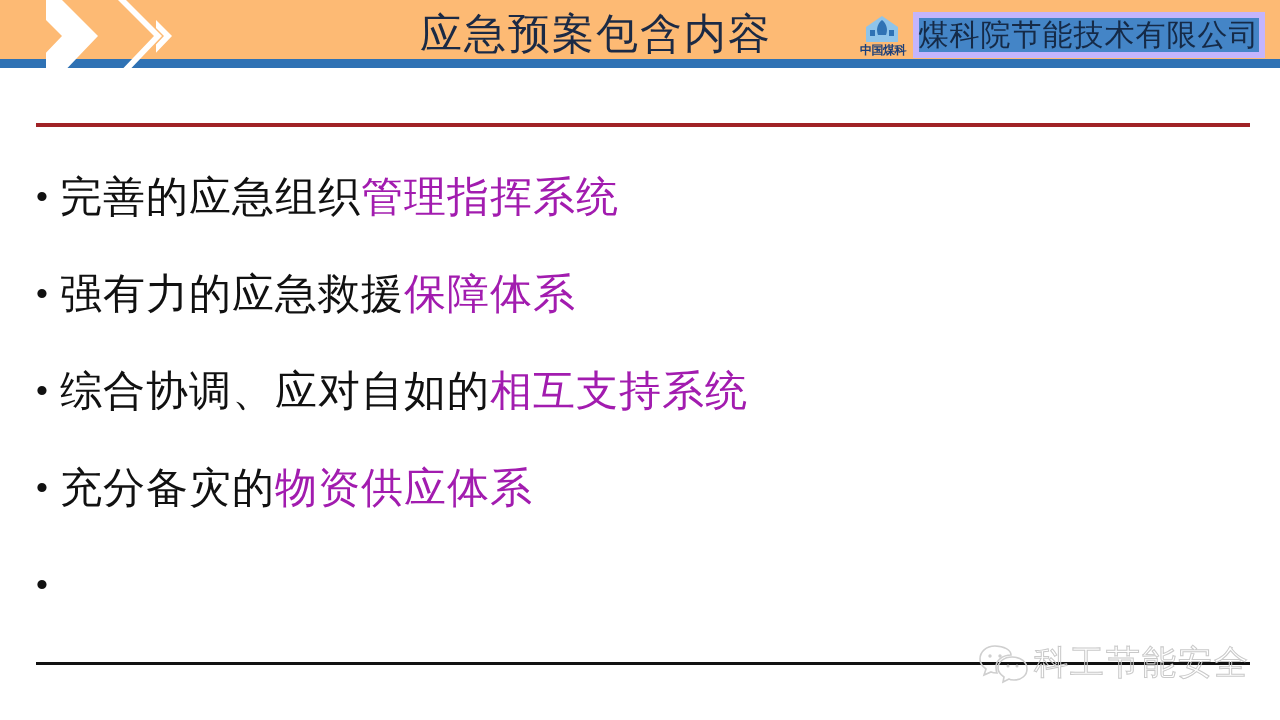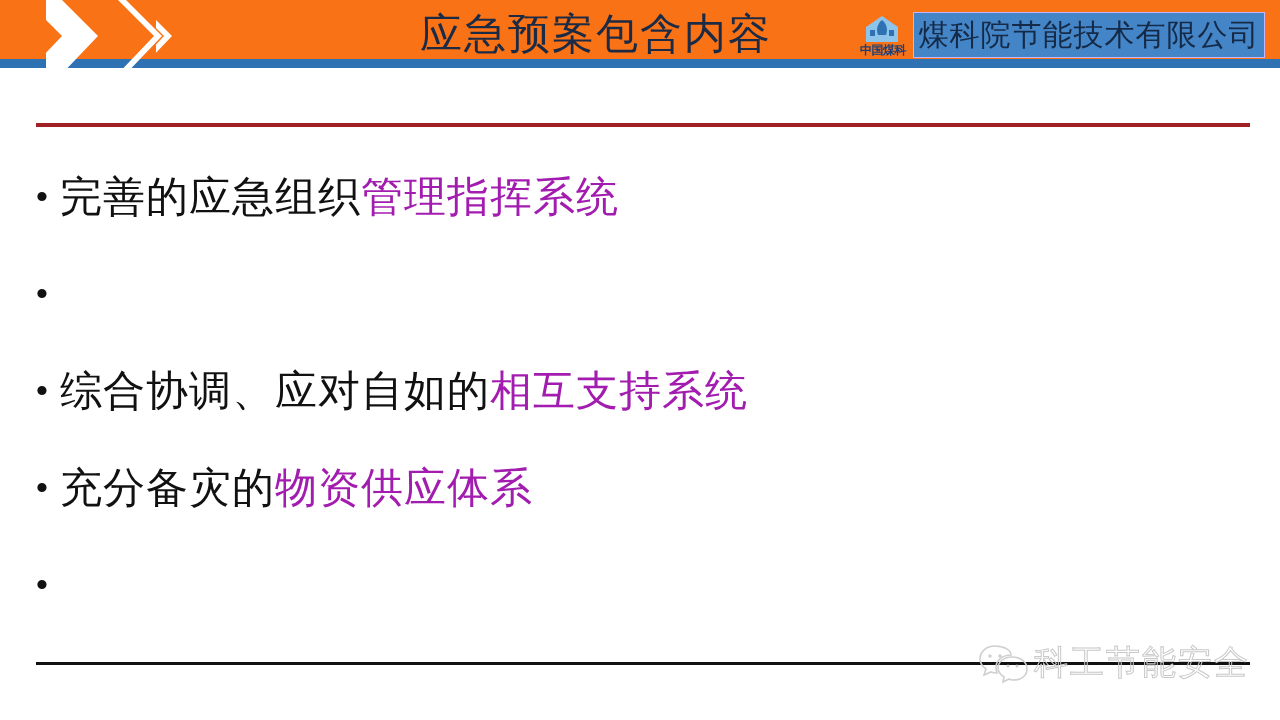--- a/index.html
+++ b/index.html
@@ -24,21 +24,21 @@
     overflow: hidden;
   }
 
   
   .header-band {
     position: absolute;
     left: 0;
     top: 0;
     width: 1280px;
     height: 68px;
-    background: #f97316;
+    background: #fdba74;
     overflow: hidden;
   }
   .header-band-shade {
     position: absolute;
     left: 0;
     bottom: 0;
     width: 1280px;
     height: 9px;
     background: #2f72b4;
   }
@@ -105,21 +105,21 @@
     white-space: nowrap;
   }
 
   
   .company-box {
     position: absolute;
     left: 913px;
     top: 12px;
     width: 352px;
     height: 46px;
-    border: 1px solid #c4b5fd;
+    border: 6px solid #c4b5fd;
     background: #4485c7;
     box-sizing: border-box;
     display: flex;
     align-items: center;
     justify-content: center;
   }
   .company-box-label {
     font-family: "Liberation Sans", "DejaVu Sans", sans-serif;
     font-size: 30px;
     color: #152a47;
@@ -253,20 +253,21 @@
 
   <div class="accent-rule"></div>
 
   <div class="bullet-list" id="bullet-list">
       <div class="bullet-item">
         <span class="bullet-dot">•</span>
         <span class="bullet-text"><span class="seg-plain">完善的应急组织</span><span class="seg-accent">管理指挥系统</span></span>
       </div>
       <div class="bullet-item">
         <span class="bullet-dot">•</span>
+        <span class="bullet-text"><span class="seg-plain">强有力的应急救援</span><span class="seg-accent">保障体系</span></span>
       </div>
       <div class="bullet-item">
         <span class="bullet-dot">•</span>
         <span class="bullet-text"><span class="seg-plain">综合协调、应对自如的</span><span class="seg-accent">相互支持系统</span></span>
       </div>
       <div class="bullet-item">
         <span class="bullet-dot">•</span>
         <span class="bullet-text"><span class="seg-plain">充分备灾的</span><span class="seg-accent">物资供应体系</span></span>
       </div>
       <div class="bullet-item">

